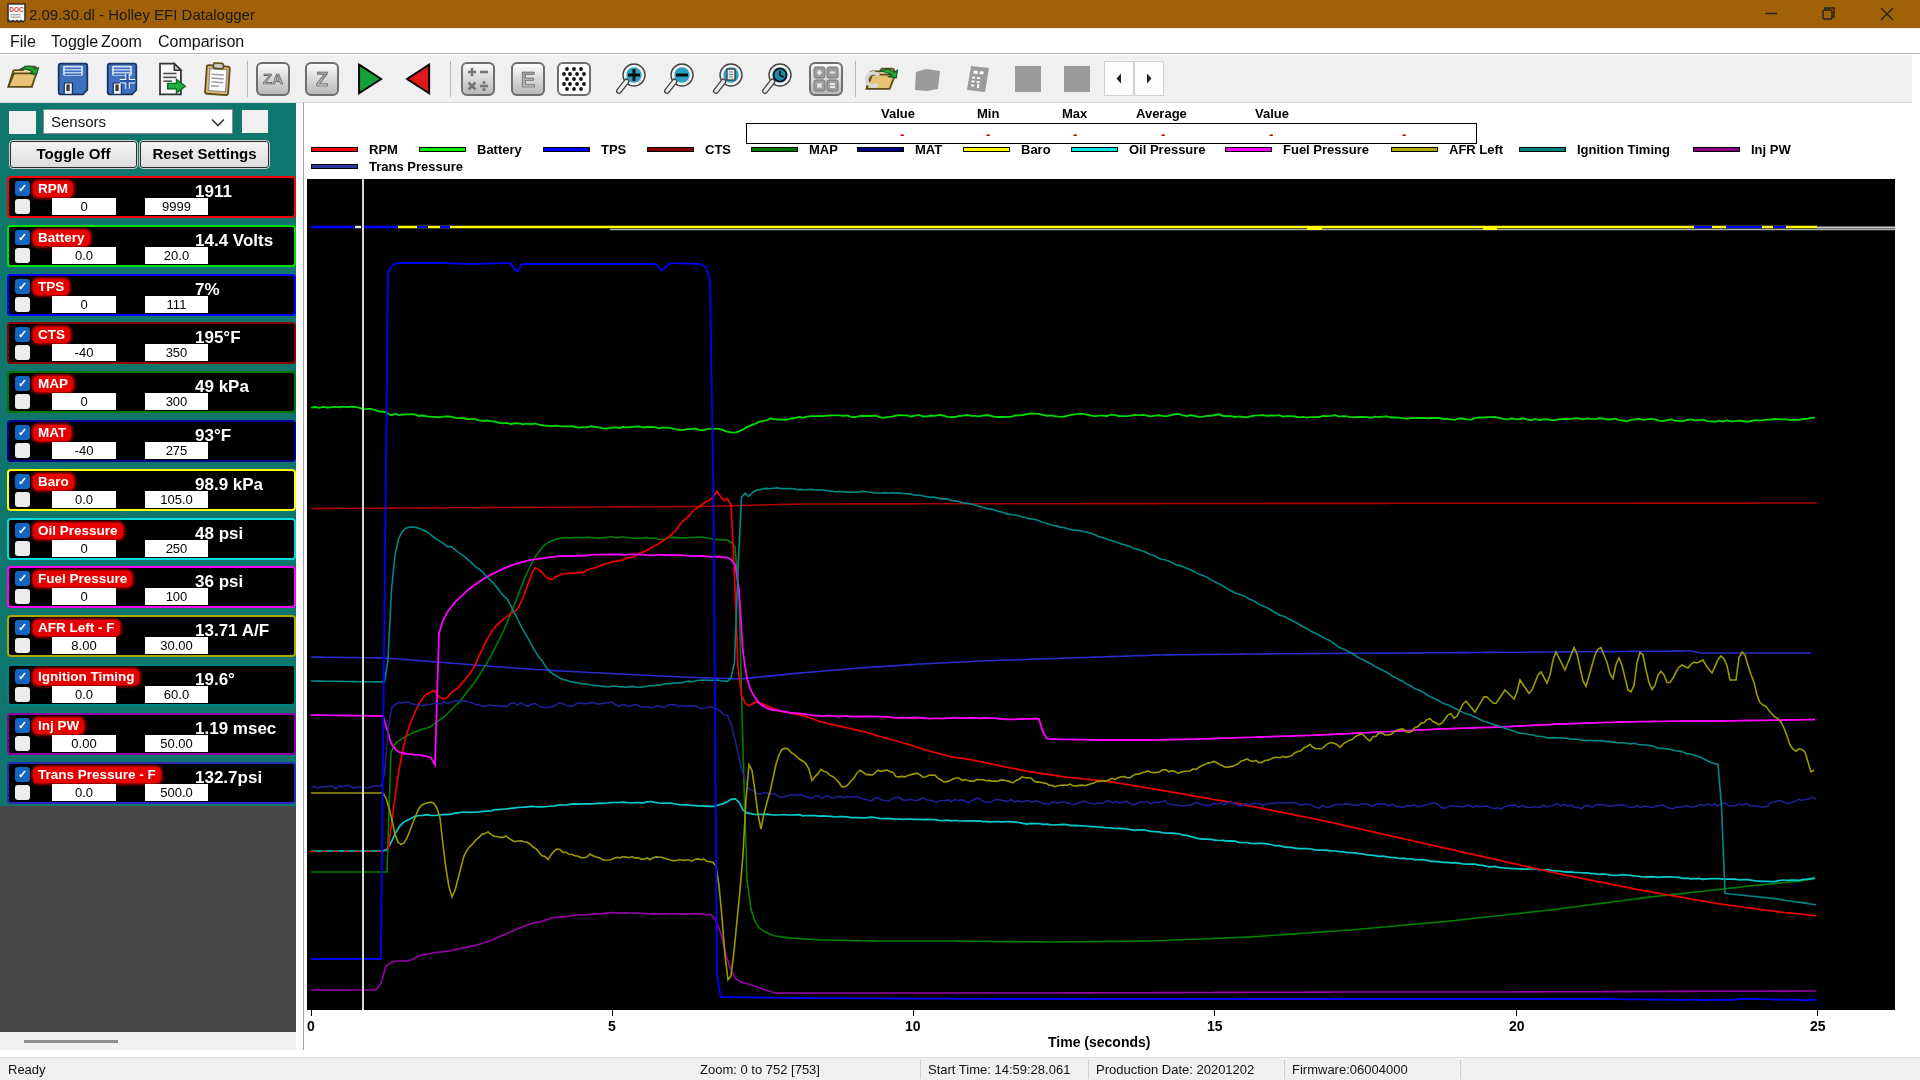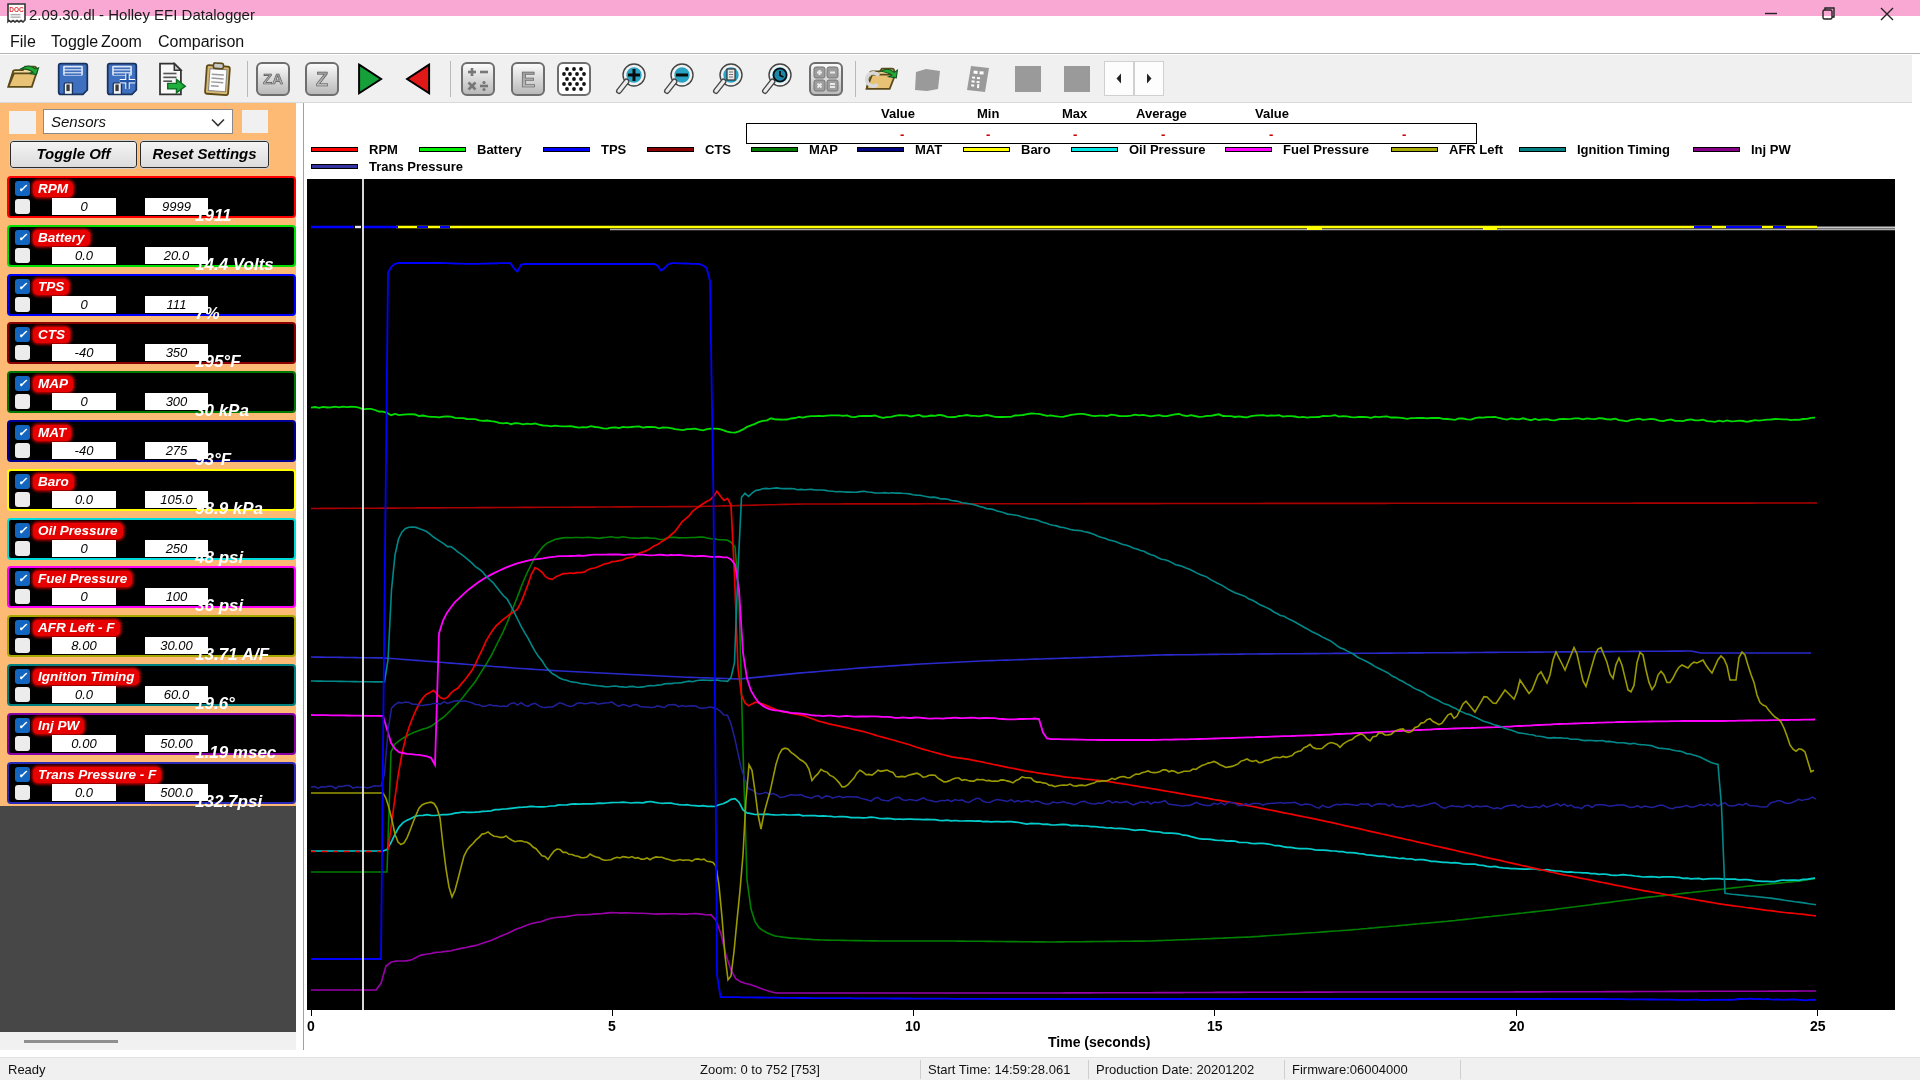--- a/index.html
+++ b/index.html
@@ -1,41 +1,41 @@
 <!DOCTYPE html>
 <html><head>
 <meta charset="utf-8">
 <style>
 * { margin:0; padding:0; box-sizing:border-box; }
 html,body { width:1920px; height:1080px; overflow:hidden; font-family:"Liberation Sans", sans-serif; background:#fff; }
 .abs { position:absolute; }
 
-#titlebar { position:absolute; left:0; top:0; width:1920px; height:16px; background:#f9a8d4; }
+#titlebar { position:absolute; left:0; top:0; width:1920px; height:28px; background:#a16207; }
 #titletxt { position:absolute; left:29px; top:6px; font-size:15px; color:#1a1a1a; }
 
 #menubar { position:absolute; left:0; top:28px; width:1920px; height:26px; background:#ffffff; border-bottom:1px solid #b5b5b5; }
 .menuitem { position:absolute; top:5px; font-size:16px; color:#111; }
 
 #toolbar { position:absolute; left:0; top:55px; width:1912px; height:48px; background:#f0f0f0; border-bottom:1px solid #d9d9d9; }
 .tsep { position:absolute; top:6px; width:1px; height:36px; background:#b9b9b9; }
 .tbtn { position:absolute; top:7px; }
 
 #lpanel { position:absolute; left:0; top:103px; width:296px; height:929px; background:#474747; }
-#lpanelblack { position:absolute; left:0; top:0; width:296px; height:703px; background:#fdba74;font-style:italic; }
+#lpanelblack { position:absolute; left:0; top:0; width:296px; height:703px; background:#0f766e; }
 #hdrbox1 { position:absolute; left:9px; top:8px; width:27px; height:23px; background:#f0f0f0; }
 #hdrbox2 { position:absolute; left:242px; top:7px; width:26px; height:23px; background:#f0f0f0; }
 #combo { position:absolute; left:43px; top:6px; width:190px; height:25px; background:#fff; border:1px solid #8a8a8a; font-size:15px; color:#111; line-height:23px; padding-left:7px; }
 
 .pbtn { position:absolute; top:38px; height:27px; background:linear-gradient(#f4f4f4,#dcdcdc); border:1px solid #2b2b2b; outline:1px solid #cfcfcf; border-radius:3px; font-weight:bold; font-size:15px; color:#000; text-align:center; }
 .card { position:absolute; left:7px; width:289px; height:42px; background:#000; border-width:2px; border-style:solid; border-radius:4px; }
 .cb { position:absolute; left:6px; width:15px; height:15px; border-radius:3px; }
 .cb1 { top:3px; background:#1266c0; color:#fff; font-size:11px; font-weight:bold; text-align:center; line-height:15px; }
 .cb2 { top:21px; background:#ececec; }
 .lbl { position:absolute; left:24px; top:3px; font-size:13.5px; font-weight:bold; color:#fff; background:#e60000; border-radius:5px; padding:0px 5px 1px 5px; box-shadow:0 0 3px 1.5px rgba(255,0,0,0.8); white-space:nowrap; }
-.val { position:absolute; left:186px; top:4px; font-size:17px; font-weight:bold; color:#fff; white-space:nowrap;margin-top:24px; }
+.val { position:absolute; left:186px; top:4px; font-size:17px; font-weight:bold; color:#fff; white-space:nowrap; }
 .inp { position:absolute; top:20px; height:17px; background:#fff; font-size:13px; color:#000; text-align:center; line-height:17px; }
 .inp.mn { left:43px; width:64px; }
 .inp.mx { left:111px; width:63px;margin-left:25px; }
 
 #hscroll { position:absolute; left:0; top:1032px; width:296px; height:18px; background:#f1f1f1; }
 #hthumb { position:absolute; left:24px; top:8px; width:94px; height:3px; background:#8f8f8f; }
 #vstrip { position:absolute; left:296px; top:103px; width:15px; height:947px; background:#ffffff; }
 #vline { position:absolute; left:7px; top:0px; width:1px; height:947px; background:#a0a0a0; }
 
 #chartzone { position:absolute; left:311px; top:103px; width:1609px; height:954px; background:#ffffff; }
@@ -321,21 +321,21 @@
       <div class="cb cb2"></div>
       <div class="lbl">CTS</div>
       <div class="val">195°F</div>
       <div class="inp mn">-40</div>
       <div class="inp mx">350</div>
     </div>
     <div class="card" style="top:268.2px;border-color:#007800">
       <div class="cb cb1">✓</div>
       <div class="cb cb2"></div>
       <div class="lbl">MAP</div>
-      <div class="val">30 kPa</div>
+      <div class="val">49 kPa</div>
       <div class="inp mn">0</div>
       <div class="inp mx">300</div>
     </div>
     <div class="card" style="top:317.0px;border-color:#000095">
       <div class="cb cb1">✓</div>
       <div class="cb cb2"></div>
       <div class="lbl">MAT</div>
       <div class="val">93°F</div>
       <div class="inp mn">-40</div>
       <div class="inp mx">275</div>

